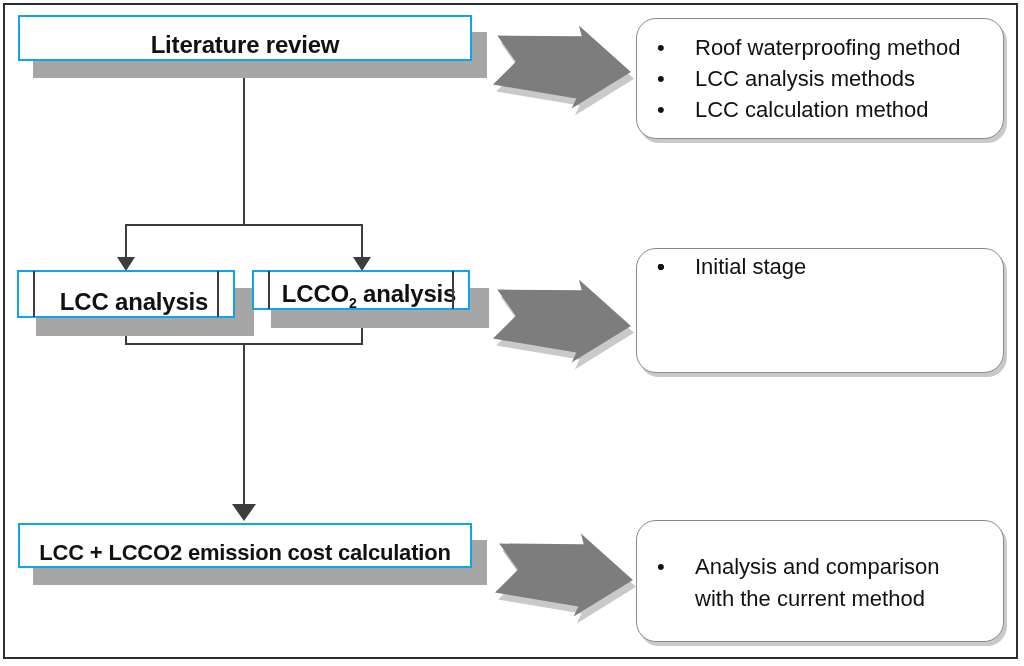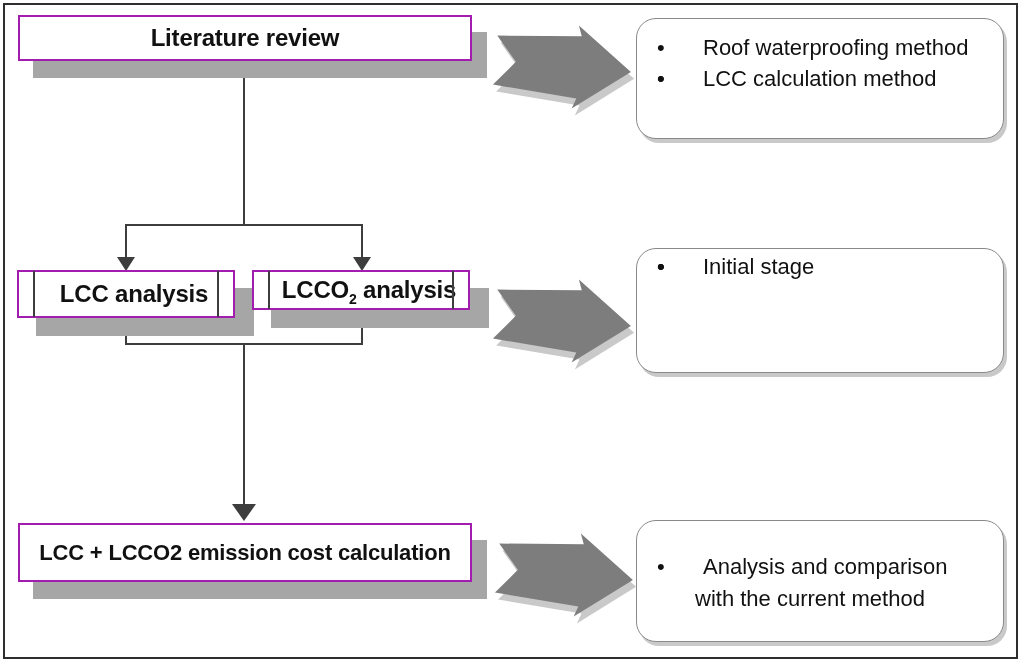--- a/index.html
+++ b/index.html
@@ -20,22 +20,22 @@
   .ah{
     position:absolute;width:0;height:0;
     border-left:9px solid transparent;border-right:9px solid transparent;
     border-top:14px solid #3d3d3d;
   }
   .ah.big{
     border-left-width:12px;border-right-width:12px;border-top-width:17px;
   }
   
   .pbox{
-    position:absolute;background:#ffffff;border:2px solid #a21caf;
-    box-sizing:border-box;display:flex;align-items:center;justify-content:center;
+    position:absolute;background:#ffffff;border:2px solid #0ea5e9;
+    box-sizing:border-box;display:flex;align-items:flex-end;justify-content:center;
     font-weight:bold;font-size:24px;letter-spacing:-0.2px;
     box-shadow:15px 17px 0 #a6a6a6;z-index:2;
   }
   .pbox.pp{box-shadow:19px 18px 0 #a6a6a6;padding-left:16px;}
   .pp-bar{position:absolute;top:-1px;bottom:-1px;width:2px;background:#3d3d3d;}
   .pp-bar.l{left:14px;} .pp-bar.r{right:14px;}
   .box-d{font-size:22px;}
   sub.sb{font-size:14px;font-weight:bold;line-height:0;}
   
   .big-arrow{position:absolute;overflow:visible;transform:rotate(5deg);z-index:1;}
@@ -43,21 +43,21 @@
   .panel{
     position:absolute;left:636px;width:368px;background:#ffffff;
     border:1.5px solid #8a8a8a;border-radius:20px;box-sizing:border-box;
     box-shadow:3px 4px 0 #c9c9c9;z-index:2;
   }
   .panel .item{
     position:relative;padding-left:58px;padding-right:14px;
     font-size:22px;line-height:31px;
   }
   .panel .bullet{position:absolute;left:20px;top:0;}
-  .panel .item-text{white-space:pre-line;margin-left:8px;}
+  .panel .item-text{white-space:pre-line;}
   .panel-1{top:18px;height:121px;padding-top:13px;}
   .panel-2{top:248px;height:125px;padding-top:2px;}
   .panel-3{top:520px;height:122px;padding-top:30px;}
   .panel-3 .item{line-height:32px;}
 </style>
 </head>
 <body>
 
 <div class="stage">
   <div class="frame"></div>
@@ -97,31 +97,32 @@
     <span class="pp-bar r"></span>
     <span>LCC analysis</span>
   </div>
 
   <div class="pbox pp" style="left:252px;top:270px;width:218px;height:40px">
     <span class="pp-bar l"></span>
     <span class="pp-bar r"></span>
     <span><span>LCCO</span><sub class="sb">2</sub><span> analysis</span></span>
   </div>
 
-  <div class="pbox box-d" style="left:18px;top:523px;width:454px;height:59px">
+  <div class="pbox box-d" style="left:18px;top:523px;width:454px;height:45px">
     <span>LCC + LCCO2 emission cost calculation</span>
   </div>
 
   <div class="panel panel-1">
     <div class="item">
       <span class="bullet">•</span>
       <span class="item-text">Roof waterproofing method</span>
     </div>
     <div class="item">
       <span class="bullet">•</span>
+      <span class="item-text">LCC analysis methods</span>
     </div>
     <div class="item">
       <span class="bullet">•</span>
       <span class="item-text">LCC calculation method</span>
     </div>
   </div>
 
   <div class="panel panel-2">
     <div class="item">
       <span class="bullet">•</span>

